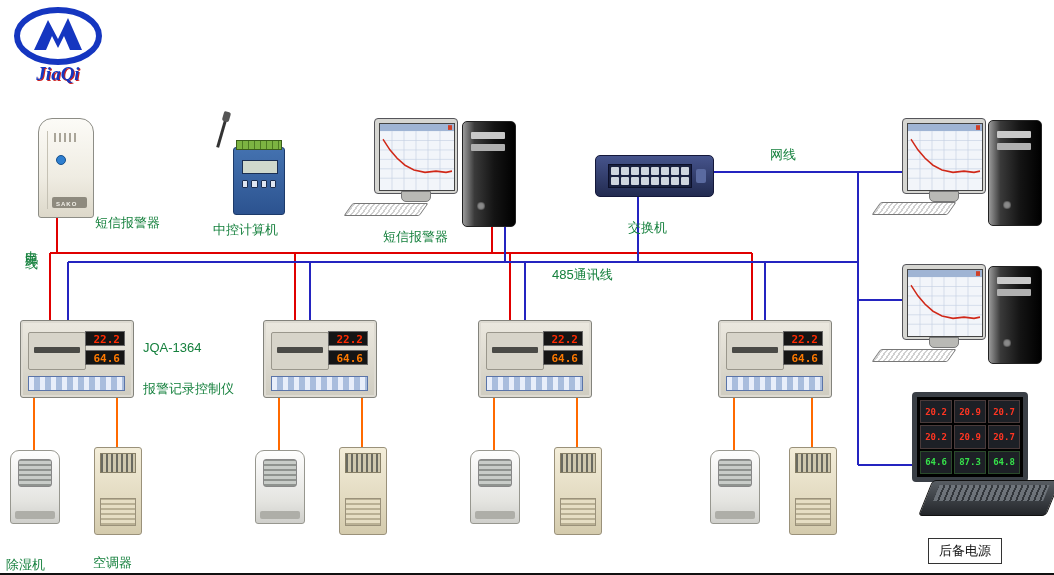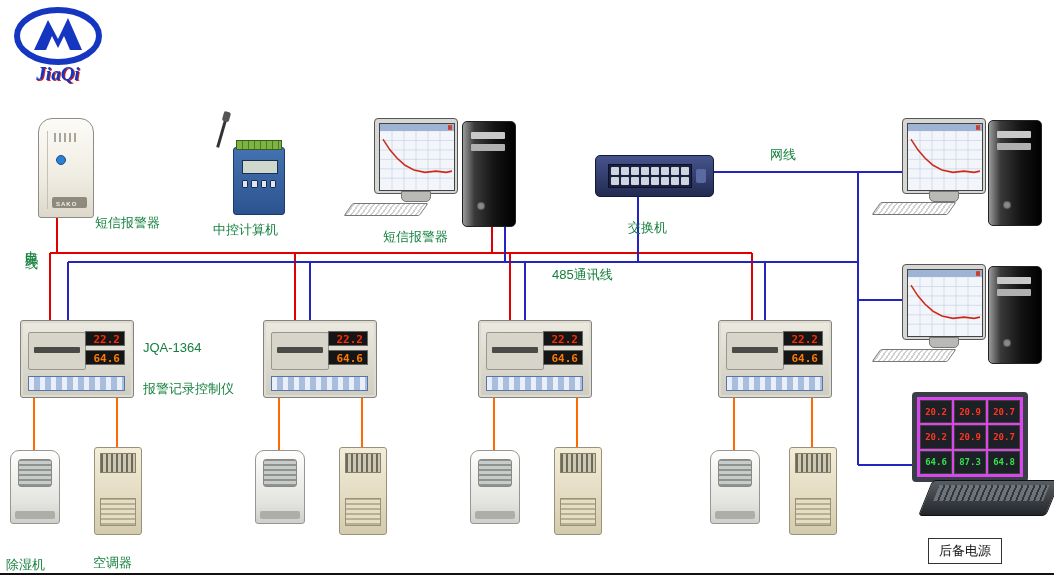--- a/index.html
+++ b/index.html
@@ -89,21 +89,21 @@
   
   .ac{top:447px;width:46px;height:86px;border:1px solid #9a917a;border-radius:3px;
       background:linear-gradient(180deg,#f3edd9,#e2dac0 60%,#d4cbad);}
   .ac::before{content:"";position:absolute;left:5px;top:5px;right:5px;height:18px;border:1px solid #877f66;
               background:repeating-linear-gradient(90deg,#6a6a60 0 2px,#cfc8ae 2px 5px);}
   .ac::after{content:"";position:absolute;left:5px;bottom:8px;right:5px;height:26px;border:1px solid #9a917a;
              background:repeating-linear-gradient(0deg,#b9b094 0 2px,#e6dec4 2px 5px);}
 
   
   .laptop{left:912px;top:392px;width:136px;height:132px;}
-  .laptop-screen{position:absolute;left:0;top:0;width:116px;height:90px;background:#d946ef;
+  .laptop-screen{position:absolute;left:0;top:0;width:116px;height:90px;background:#000000;
                  border:5px solid #3a3f46;border-radius:4px;box-sizing:border-box;
                  display:grid;grid-template-columns:repeat(3,1fr);grid-template-rows:repeat(3,1fr);gap:2px;padding:3px;text-align:right;}
   .cell{background:#1d2026;border:1px solid #4a3a3a;color:#ff3522;
         font-family:"DejaVu Sans Mono","Liberation Mono",monospace;font-size:9px;font-weight:bold;
         display:flex;align-items:center;justify-content:center;}
   .cell.g{color:#36e04a;border-color:#2a4a2a;}
   .laptop-base{position:absolute;left:6px;top:88px;width:126px;height:34px;border:1px solid #111;border-radius:4px;
                background:linear-gradient(180deg,#585d63,#23262a);transform:skewX(-22deg);transform-origin:left bottom;}
   .laptop-base::before{content:"";position:absolute;left:8px;top:4px;right:8px;height:16px;opacity:.8;
                background:repeating-linear-gradient(90deg,#777d84 0 4px,#2e3237 4px 6px);}

